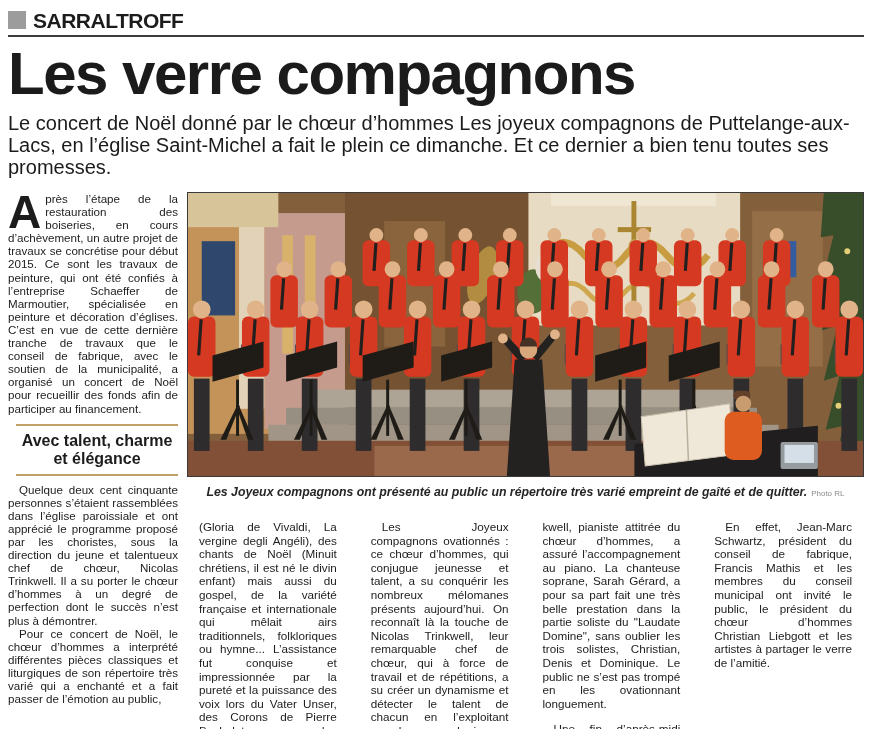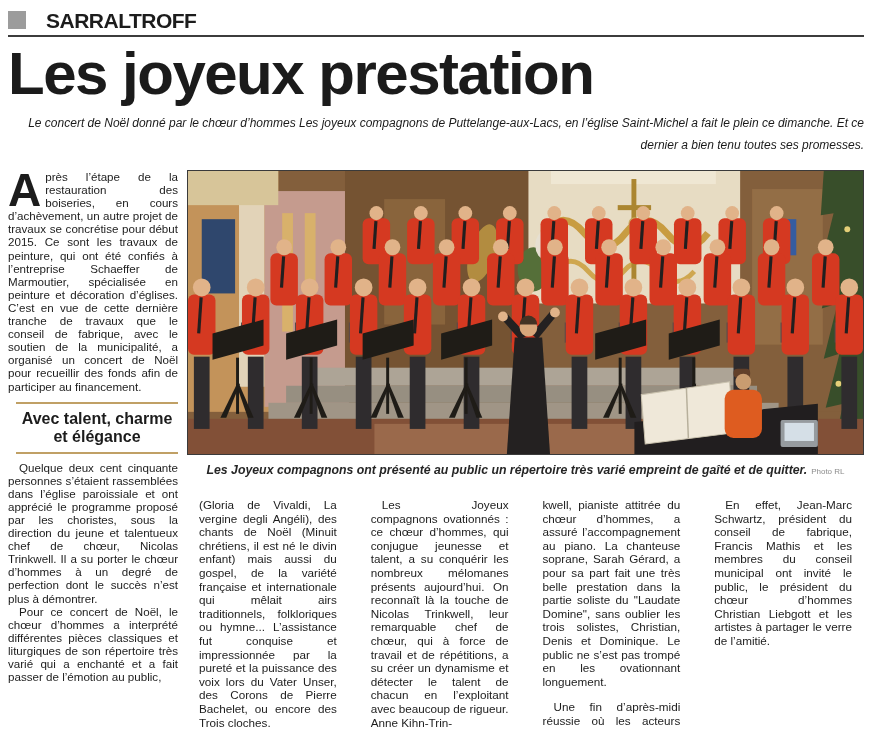--- a/index.html
+++ b/index.html
@@ -1,29 +1,29 @@
 <!DOCTYPE html>
 <html lang="fr"><head>
 <meta charset="utf-8">
 <style>
   html,body{margin:0;padding:0;background:#ffffff;}
   .page{position:relative;width:872px;height:729px;box-sizing:border-box;
         padding:8px 8px 0 8px;overflow:hidden;background:#fff;
         font-family:"Liberation Sans",sans-serif;color:#1c1c1c;}
   
-  .kicker{display:flex;align-items:center;gap:20px;height:24px;}
+  .kicker{display:flex;align-items:center;gap:7px;height:24px;}
   .kicker-square{width:18px;height:18px;background:#9c9c9c;flex:none;}
   .kicker-label{font-size:21px;font-weight:bold;letter-spacing:-0.5px;line-height:1;}
   .kicker-rule{border:none;border-top:2px solid #3c3c3c;margin:3px 0 0 0;}
   
   .headline{font-size:60px;font-weight:bold;line-height:57px;letter-spacing:-1.5px;
             margin:8px 0 10px 0;color:#1b1b1b;}
   .headline span{display:block;}
   
-  .lede{font-style:italic;font-size:12px;line-height:22px;margin:0 0 14px 0;color:#1b1b1b;text-align:right;}
+  .lede{font-size:20px;line-height:22px;margin:0 0 14px 0;color:#1b1b1b;}
   
   .content{display:flex;gap:9px;align-items:flex-start;}
   .left-col{width:170px;flex:none;font-size:11.6px;line-height:13.1px;text-align:justify;}
   .left-col p{margin:0;}
   .dropcap{float:left;font-size:46px;line-height:36px;font-weight:bold;padding:2px 4px 0 0;}
   .subhead-block{margin:9px 0 7px 8px;}
   .rule-tan{border:none;border-top:2px solid #c0a065;margin:0;}
   .subhead{font-size:16px;font-weight:bold;text-align:center;line-height:18px;margin:6px 0;}
   .left-col p.indent,.col p.indent{text-indent:11px;}
   .left-col p + p{margin-top:0;}
@@ -44,21 +44,21 @@
 
 <div class="page">
 
   <div class="kicker">
     <span class="kicker-square"></span>
     <span class="kicker-label">SARRALTROFF</span>
   </div>
   <hr class="kicker-rule">
 
   <h1 class="headline">
-      <span>Les joyeux prestation</span>
+      <span>Les verre compagnons</span>
     </h1>
 
   <p class="lede">Le concert de Noël donné par le chœur d’hommes Les joyeux compagnons de Puttelange-aux-Lacs, en l’église Saint-Michel a fait le plein ce dimanche. Et ce dernier a bien tenu toutes ses promesses.</p>
 
   <div class="content">
 
     <aside class="left-col">
       <p><span class="dropcap">A</span><span>près l’étape de la restauration des boiseries, en cours d’achèvement, un autre projet de travaux se concrétise pour début 2015. Ce sont les travaux de peinture, qui ont été confiés à l’entreprise Schaeffer de Marmoutier, spécialisée en peinture et décoration d’églises. C’est en vue de cette dernière tranche de travaux que le conseil de fabrique, avec le soutien de la municipalité, a organisé un concert de Noël pour recueillir des fonds afin de participer au financement.</span></p>
       <div class="subhead-block">
         <hr class="rule-tan">

